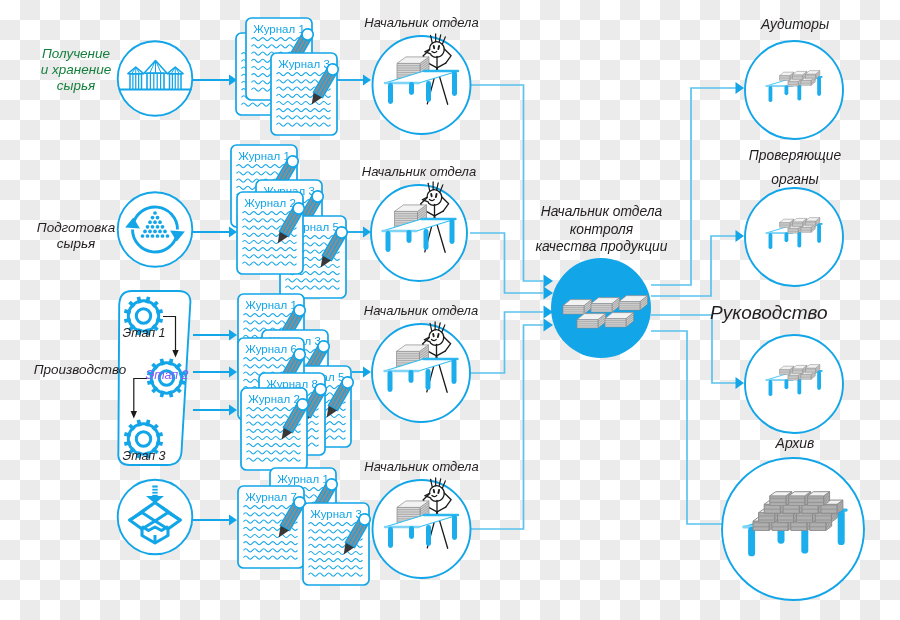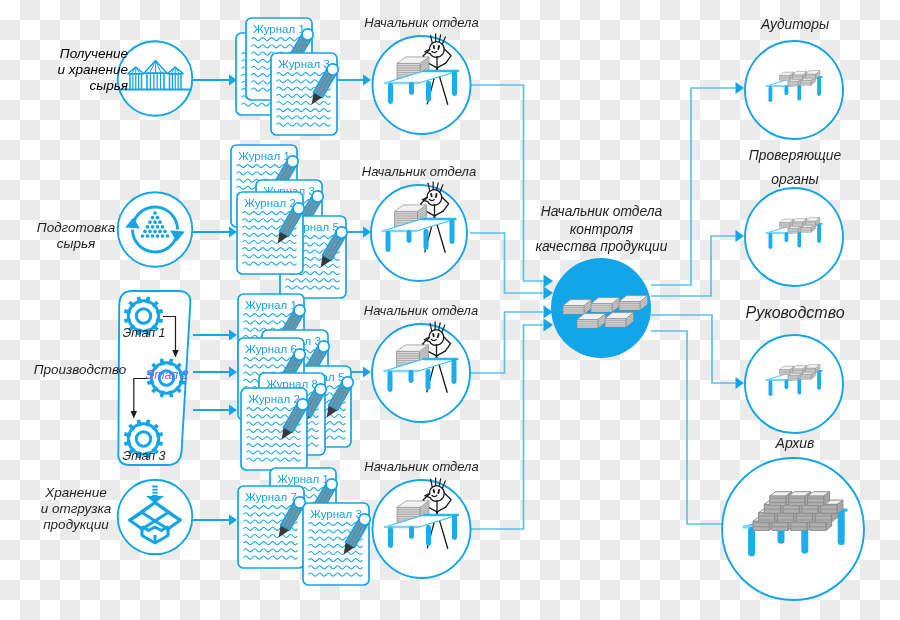--- a/index.html
+++ b/index.html
@@ -997,37 +997,34 @@
           <path d="M9.00 -10.45 L20.50 -10.45 L24.70 -13.45" fill="none" stroke="#8A8A8A" stroke-width="0.6"></path>
           <path d="M9.00 -11.40 L20.50 -11.40 L24.70 -14.40" fill="none" stroke="#8A8A8A" stroke-width="0.6"></path>
           <path d="M9.00 -12.35 L20.50 -12.35 L24.70 -15.35" fill="none" stroke="#8A8A8A" stroke-width="0.6"></path>
           <path d="M9.00 -13.30 L20.50 -13.30 L24.70 -16.30" fill="none" stroke="#8A8A8A" stroke-width="0.6"></path>
           <path d="M9.00 -14.25 L20.50 -14.25 L24.70 -17.25" fill="none" stroke="#8A8A8A" stroke-width="0.6"></path>
           <path d="M9.00 -15.20 L20.50 -15.20 L24.70 -18.20" fill="none" stroke="#8A8A8A" stroke-width="0.6"></path>
           <path d="M9.00 -16.15 L13.20 -19.15 L24.70 -19.15 L20.50 -16.15 Z" fill="#F2F2F2" stroke="#8A8A8A" stroke-width="0.7" stroke-linejoin="round"></path>
         </g>
       </g>
 </svg>
-<div class="lbl" style="left:24.0px;top:46.0px;width:104.0px;text-align:right;font-size:13.5px;line-height:15.8px;color:#000000">Получение
+<div class="lbl" style="left:24.0px;top:46.0px;width:104.0px;text-align:center;font-size:13.5px;line-height:15.8px;color:#15803d">Получение
 и хранение
 сырья</div>
 <div class="lbl" style="left:24.0px;top:220.0px;width:104.0px;text-align:center;font-size:13.5px;line-height:15.8px;color:#231F20">Подготовка
 сырья</div>
 <div class="lbl" style="left:28px;top:362.0px;width:104.0px;text-align:center;font-size:13.5px;line-height:15.8px;color:#231F20">Производство</div>
-<div class="lbl" style="left:24.0px;top:485.0px;width:104.0px;text-align:center;font-size:13.5px;line-height:15.8px;color:#231F20">Хранение
-и отгрузка
-продукции</div>
 <div class="lbl" style="left:116.0px;top:326.0px;width:56.0px;text-align:center;font-size:12.5px;line-height:14.0px;color:#231F20">Этап 1</div>
 <div class="lbl" style="left:139.0px;top:368px;width:56.0px;text-align:center;font-size:12.5px;line-height:14.0px;color:#8b5cf6">Этап 2</div>
 <div class="lbl" style="left:116.0px;top:449.0px;width:56.0px;text-align:center;font-size:12.5px;line-height:14.0px;color:#231F20">Этап 3</div>
 <div class="lbl" style="left:346.5px;top:15.0px;width:150.0px;text-align:center;font-size:13.0px;line-height:15.5px;color:#231F20">Начальник отдела</div>
 <div class="lbl" style="left:344.0px;top:164.0px;width:150.0px;text-align:center;font-size:13.0px;line-height:15.5px;color:#231F20">Начальник отдела</div>
 <div class="lbl" style="left:346.0px;top:303.0px;width:150.0px;text-align:center;font-size:13.0px;line-height:15.5px;color:#231F20">Начальник отдела</div>
 <div class="lbl" style="left:346.5px;top:459.0px;width:150.0px;text-align:center;font-size:13.0px;line-height:15.5px;color:#231F20">Начальник отдела</div>
 <div class="lbl" style="left:519.0px;top:203.0px;width:165.0px;text-align:center;font-size:13.8px;line-height:17.5px;color:#231F20">Начальник отдела
 контроля
 качества продукции</div>
 <div class="lbl" style="left:710.0px;top:16.5px;width:170.0px;text-align:center;font-size:13.8px;line-height:15.8px;color:#231F20">Аудиторы</div>
 <div class="lbl" style="left:710.0px;top:144.0px;width:170.0px;text-align:center;font-size:13.8px;line-height:24.0px;color:#231F20">Проверяющие
 органы</div>
-<div class="lbl" style="left:710.0px;top:304.5px;width:170.0px;text-align:center;font-size:16px;line-height:15.8px;color:#231F20">Руководство</div>
+<div class="lbl" style="left:710.0px;top:304.5px;width:170.0px;font-size:19px;line-height:15.8px;color:#231F20">Руководство</div>
 <div class="lbl" style="left:710.0px;top:435.5px;width:170.0px;text-align:center;font-size:14px;line-height:15.8px;color:#231F20">Архив</div>
 </div>
 
 </body></html>

